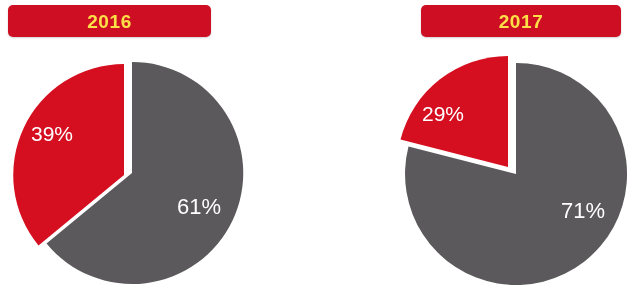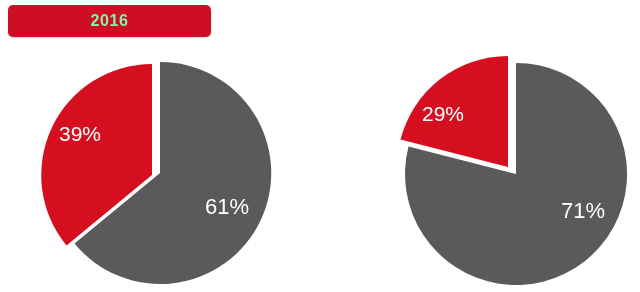--- a/index.html
+++ b/index.html
@@ -27,43 +27,43 @@
   .year-badge {
     position: absolute;
     height: 32px;
     border-radius: 5px;
     display: flex;
     align-items: center;
     justify-content: center;
     box-shadow: 0 1px 2px rgba(0,0,0,0.18);
   }
   .year-badge .year-label {
-    color: #86efac;
-    font-size: 16px;
+    color: #fde047;
+    font-size: 19px;
     font-weight: bold;
     letter-spacing: 0.6px;
     line-height: 1;
   }
   #badge-2016 {
     left: 8px;
     top: 5px;
     width: 203px;
   }
   #badge-2017 {
     left: 421px;
     top: 5px;
     width: 200px;
   }
 
   
   .pie-panel {
     position: absolute;
     top: 45px;
   }
-  #panel-2016 { left: 0px;   width: 320px; height: 247px; margin-left: 28px; }
+  #panel-2016 { left: 0px;   width: 320px; height: 247px; }
   #panel-2017 { left: 384px; width: 244px; height: 247px; }
 
   .pie-svg {
     display: block;
   }
 
   .slice-value {
     fill: #ffffff;
     font-family: "Liberation Sans", sans-serif;
     font-size: 21px;
@@ -77,20 +77,23 @@
 </style>
 </head>
 <body>
 
 <div class="canvas">
 
   <div class="year-badge" id="badge-2016" style="background: rgb(206, 14, 34);">
     <span class="year-label">2016</span>
   </div>
 
+  <div class="year-badge" id="badge-2017" style="background: rgb(206, 14, 34);">
+    <span class="year-label">2017</span>
+  </div>
 
   <div class="pie-panel" id="panel-2016">
     <svg class="pie-svg" width="320" height="247" viewBox="0 0 320 247">
 
       <path fill="#5B595B" d="M 132 128
                L 132 17
                A 111 111 0 1 1 46.5 198.5
                Z"></path>
 
       <path fill="#D50F20" d="M 124 130

